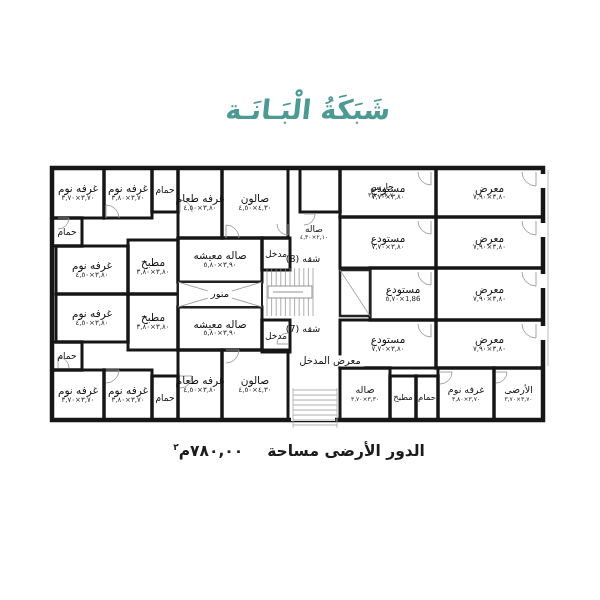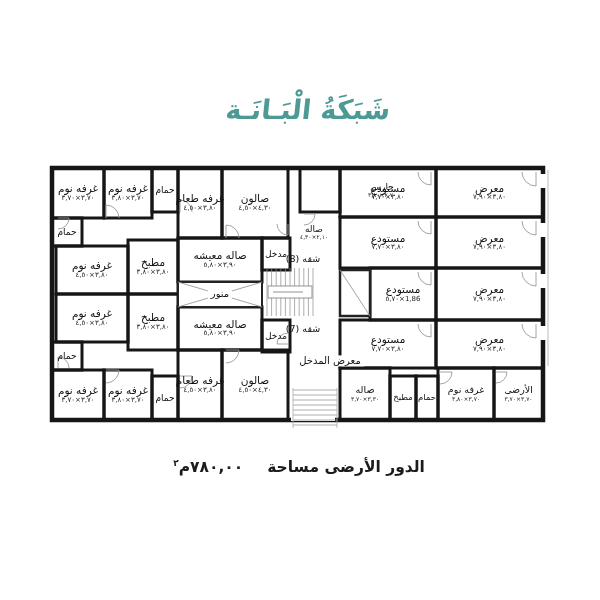--- a/index.html
+++ b/index.html
@@ -10,21 +10,21 @@
   .room-label{position:absolute;transform:translate(-50%,-50%);text-align:center;
               direction:rtl;white-space:nowrap;color:#111;line-height:1.12;}
   .room-label .nm{display:block;font-weight:normal;}
   .room-label .dm{display:block;color:#1d1d1d;letter-spacing:-0.2px;}
   .room-label.bg{background:#fff;padding:0 3px;}
   .watermark{position:absolute;left:308px;top:94px;transform:translateX(-50%);
              text-align:center;}
   .wm-logo{font-weight:bold;font-size:27px;letter-spacing:-1px;transform:skewX(-6deg);}
   .wm-url{font-weight:bold;font-size:14px;margin-top:1px;letter-spacing:.3px;}
   .caption{position:absolute;left:299px;top:442px;transform:translateX(-50%);direction:rtl;
-           font-weight:bold;font-size:15.5px;color:#1b1b1b;white-space:nowrap;margin-top:16px;}
+           font-weight:bold;font-size:15.5px;color:#1b1b1b;white-space:nowrap;}
   .caption .gap{display:inline-block;width:24px;}
   .caption sup{font-size:9px;}
 </style>
 </head>
 <body>
 
 <div class="canvas">
   <svg id="plan-svg" width="600" height="600" viewBox="0 0 600 600">
       <rect x="52" y="168" width="52" height="50" fill="none" stroke="#161616" stroke-width="3"></rect>
       <rect x="104" y="168" width="48" height="50" fill="none" stroke="#161616" stroke-width="3"></rect>

